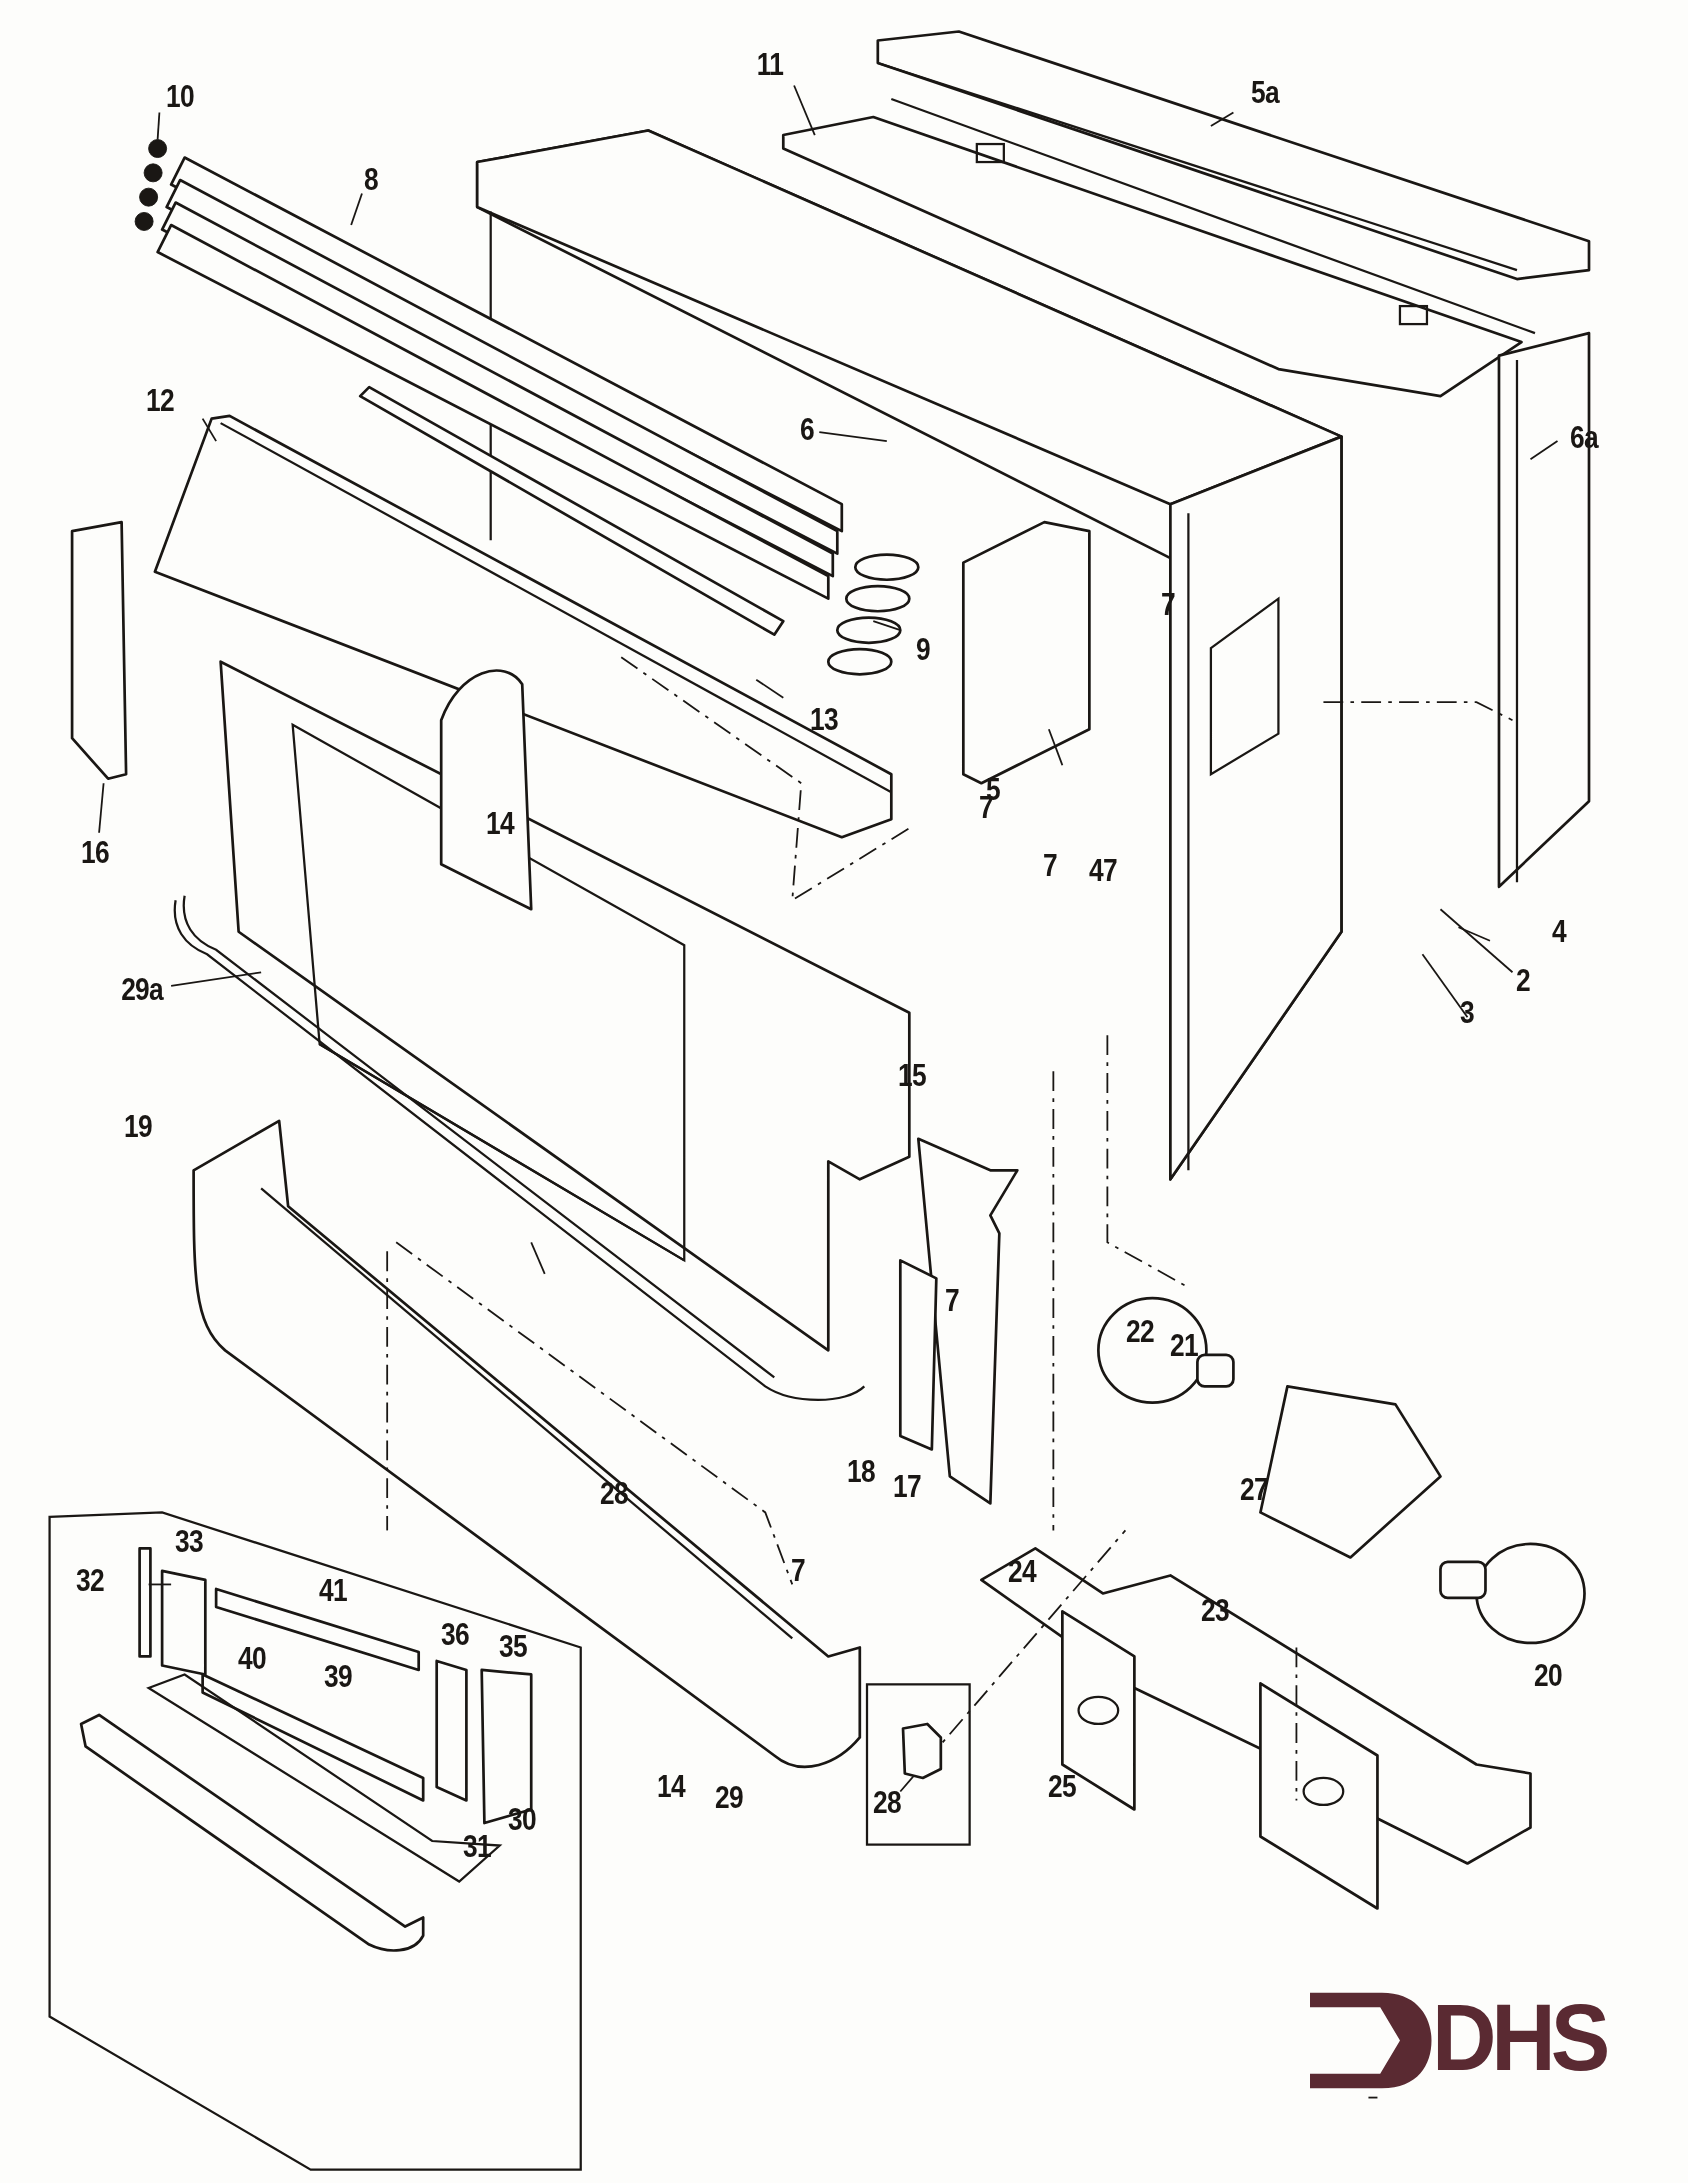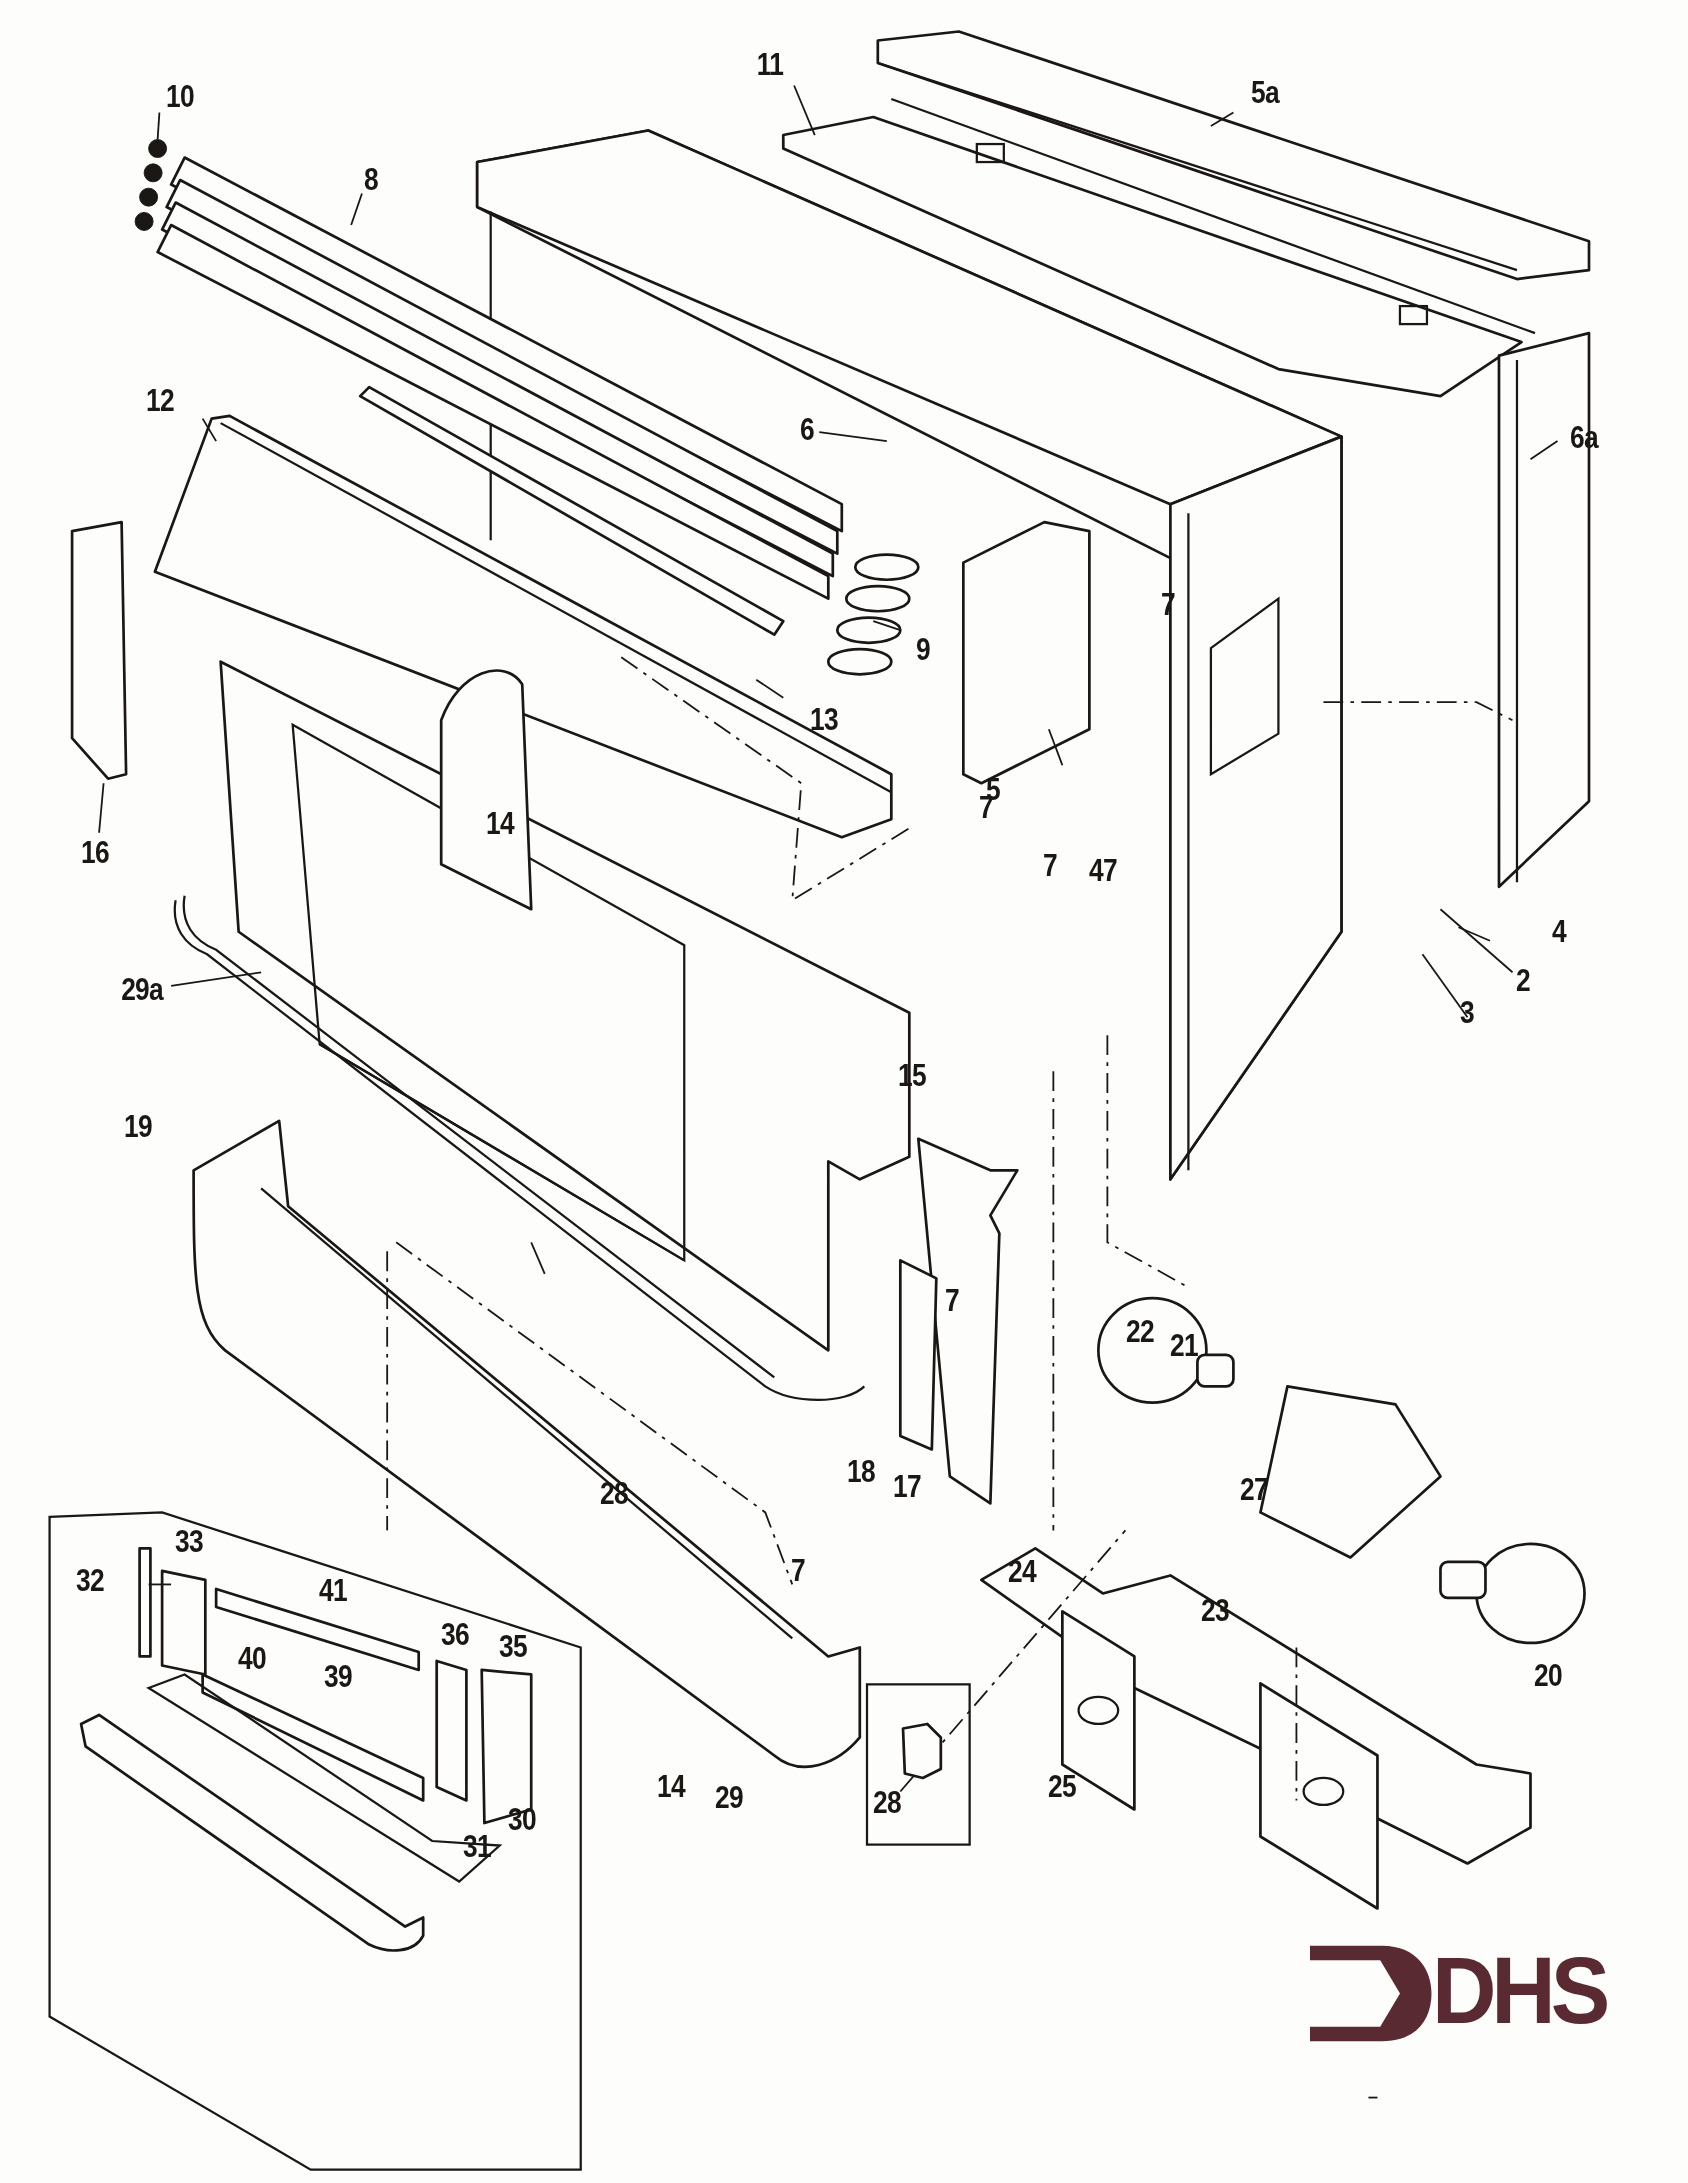--- a/index.html
+++ b/index.html
@@ -7,21 +7,21 @@
          font-family: "Liberation Sans", sans-serif; }
   #diagram { position: absolute; left: 0; top: 0; width: 1689px; height: 2184px; }
   .part { fill: #fdfdfb; stroke: #1a1714; stroke-width: 3; stroke-linejoin: round; }
   .part-thin { fill: none; stroke: #1a1714; stroke-width: 2.5; }
   .dash { fill: none; stroke: #1a1714; stroke-width: 2; stroke-dasharray: 22 8 4 8; }
   .leader { stroke: #1a1714; stroke-width: 2; fill: none; }
   .dark { fill: #1a1714; stroke: #1a1714; }
   .lbl { position: absolute; font-weight: bold; font-size: 31px; color: #1a1714;
          transform: translate(-50%, -50%) scaleX(0.85); white-space: nowrap;
          letter-spacing: -0.9px; }
-  #logo { position: absolute; left: 1310px; top: 1944px; width: 342px; height: 99px; }
+  #logo { position: absolute; left: 1310px; top: 1991px; width: 342px; height: 99px; }
   #logo-text { position: absolute; left: 122px; top: -7.2px; font-size: 94px; font-weight: bold;
                letter-spacing: -5.4px; line-height: 108px; transform: scaleX(0.95); transform-origin: left; }
 </style>
 </head>
 <body>
 
 <svg id="diagram" viewBox="0 0 1876 2426" xmlns="http://www.w3.org/2000/svg">
 
   <g>
     <polygon class="part" points="975,45 1065,35 1765,268 1765,300 1685,310 975,70"></polygon>

